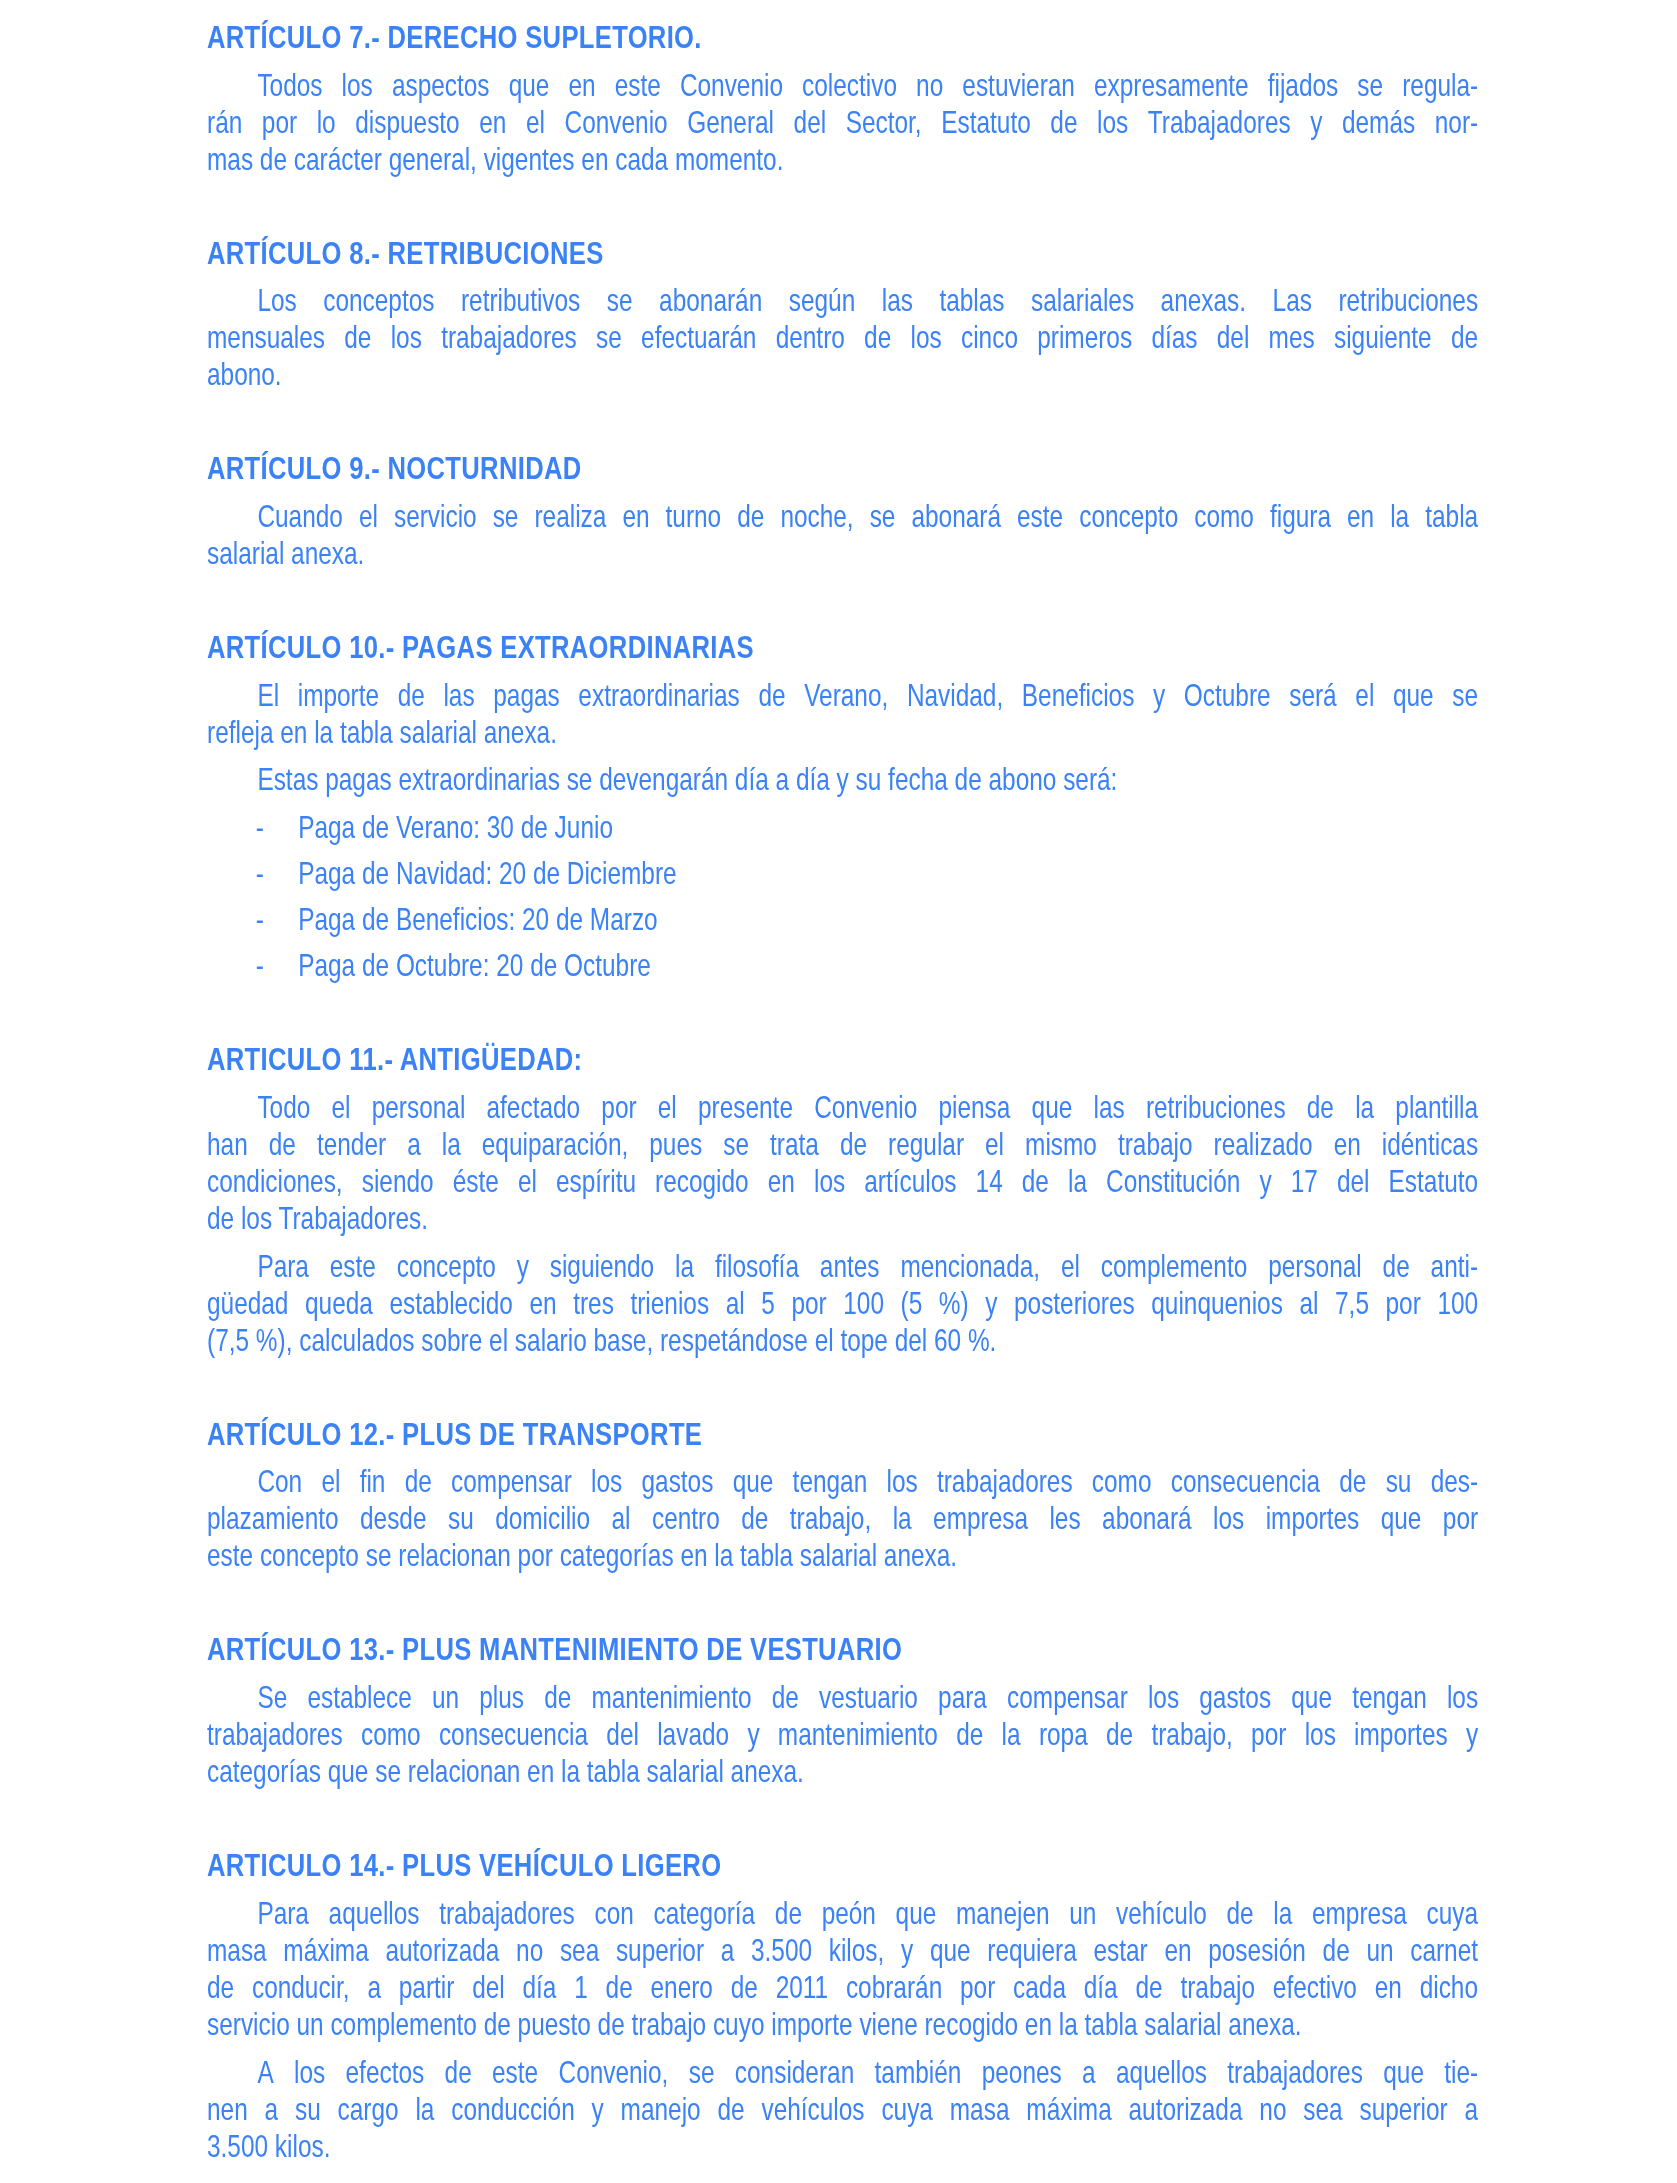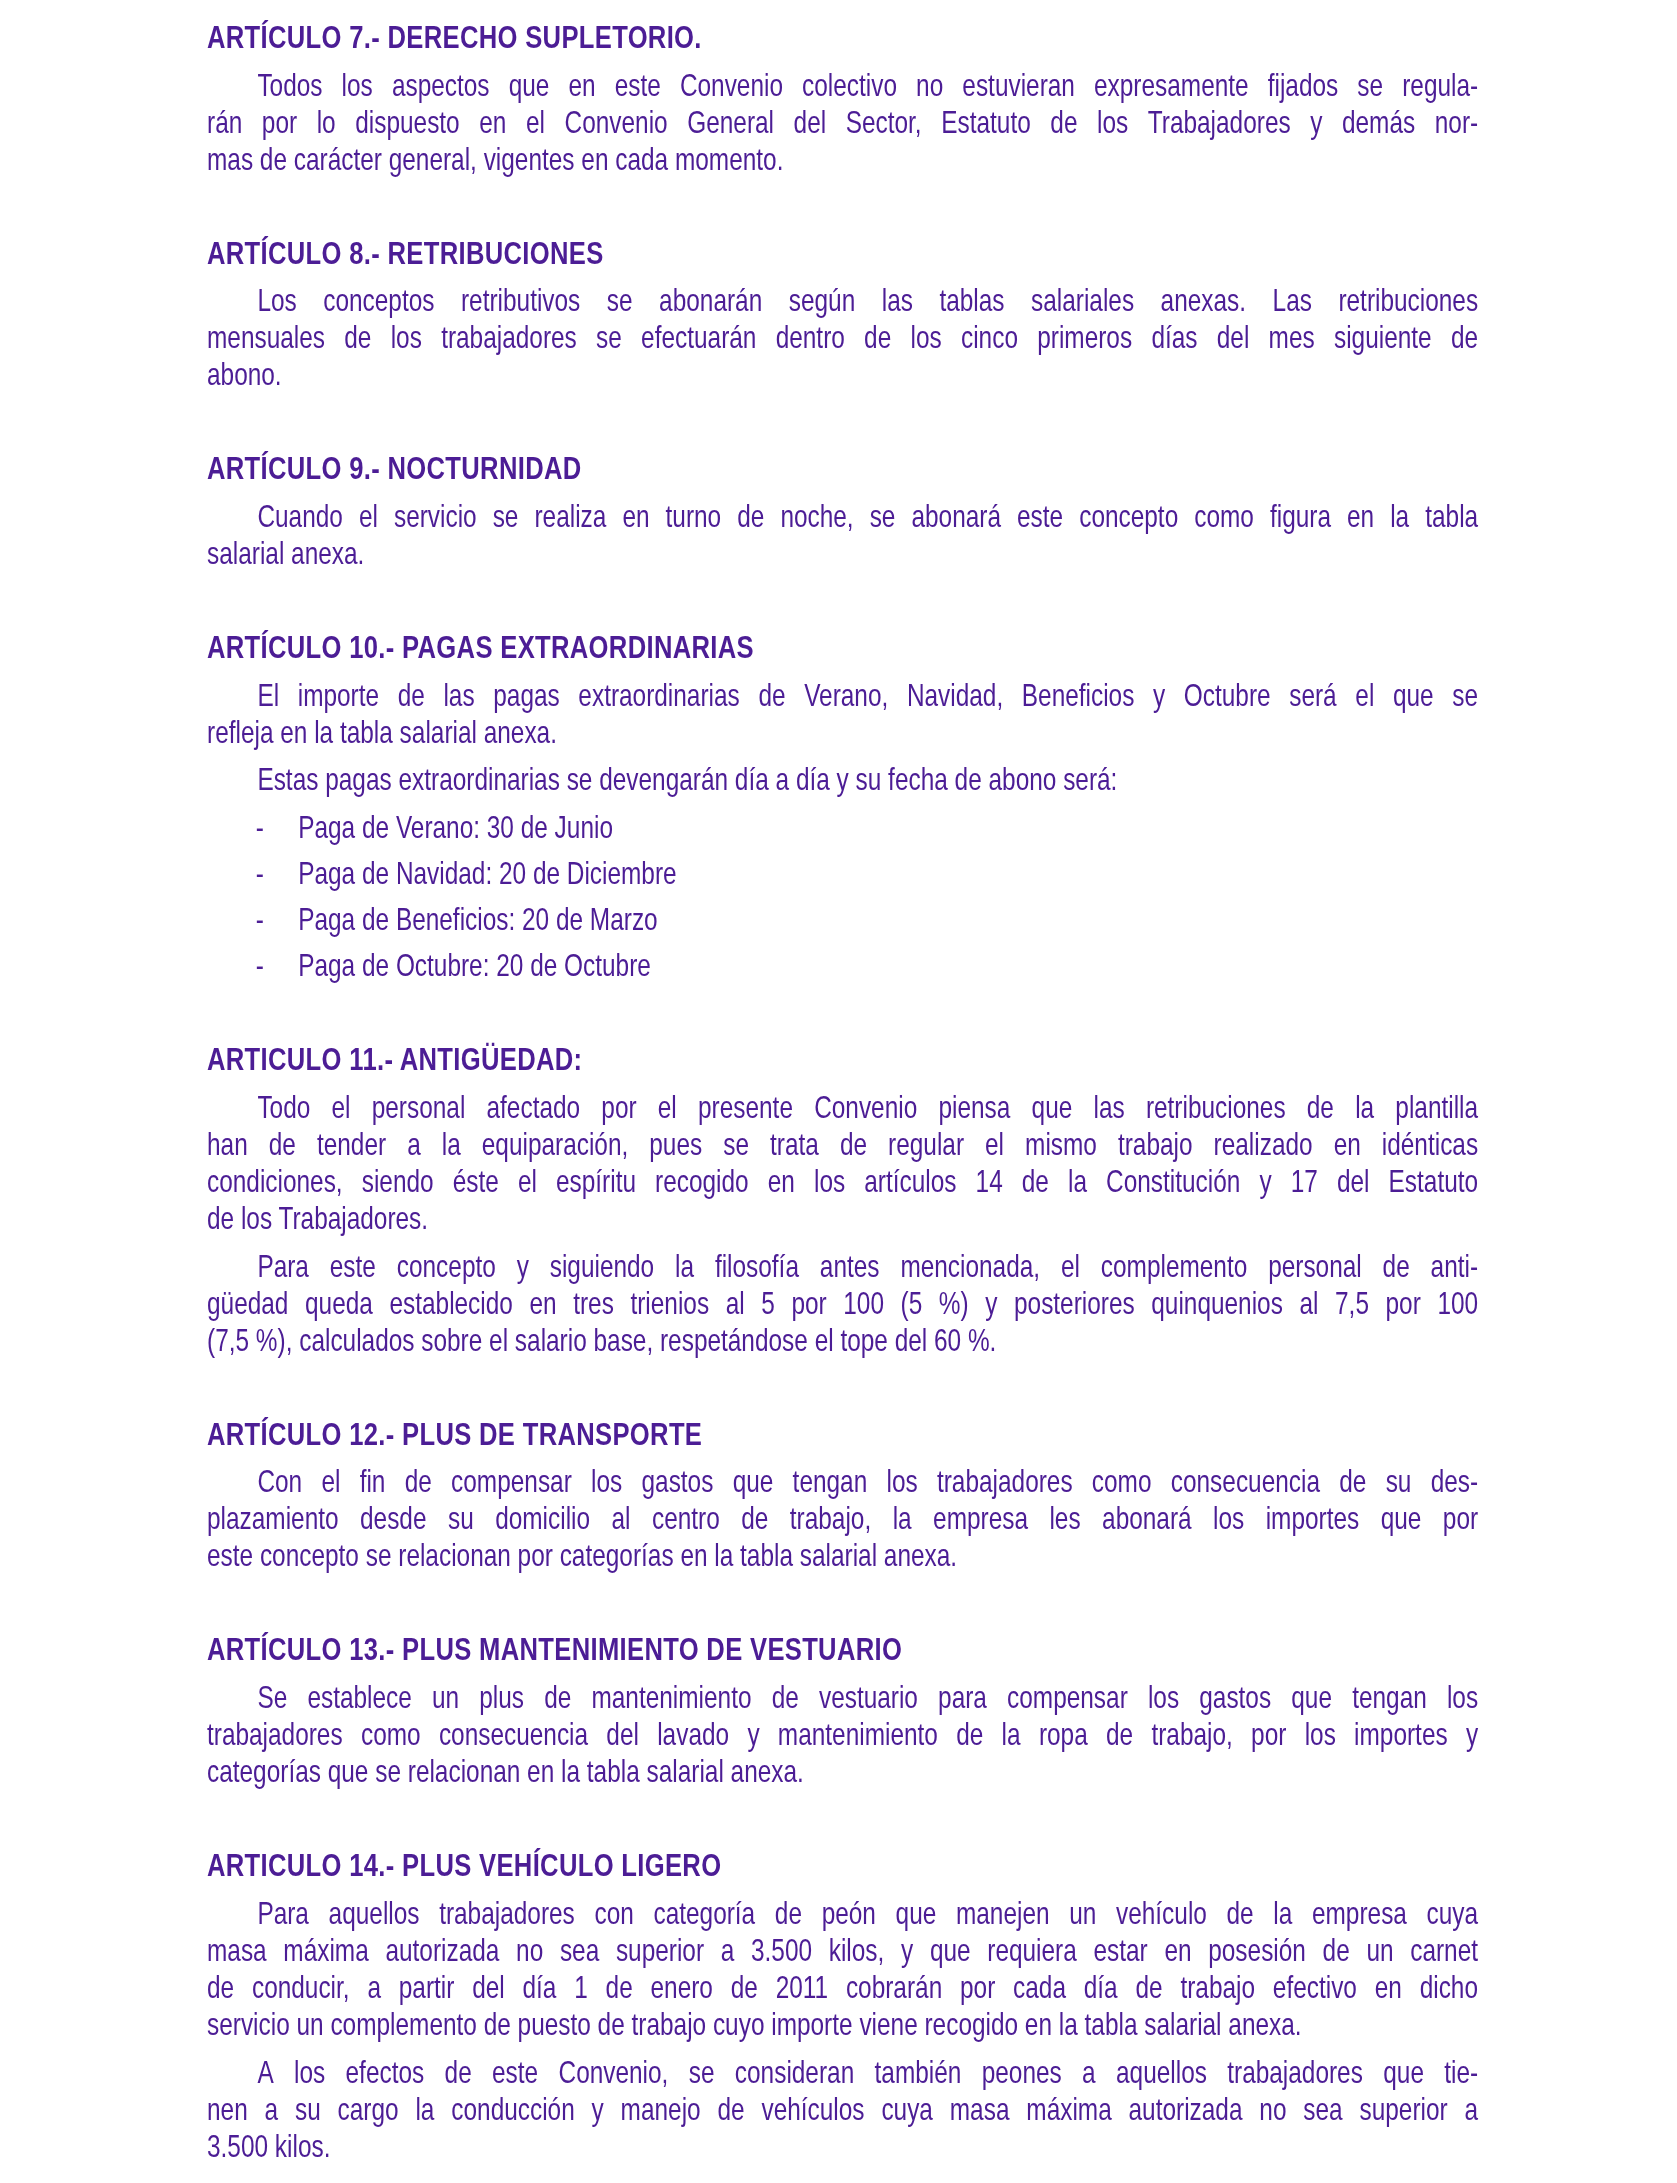--- a/index.html
+++ b/index.html
@@ -5,21 +5,21 @@
   html, body {
     margin: 0;
     padding: 0;
     background: #ffffff;
   }
   .page {
     position: relative;
     width: 1677px;
     height: 2183px;
     background: #ffffff;
-    color: #4c1d95;
+    color: #3b82f6;
     overflow: hidden;
     font-family: "Liberation Sans", "DejaVu Sans", sans-serif;
   }
   
   .content {
     position: absolute;
     left: 207px;
     top: 19px;
     width: 1589px;              
     transform: scaleX(0.8);

